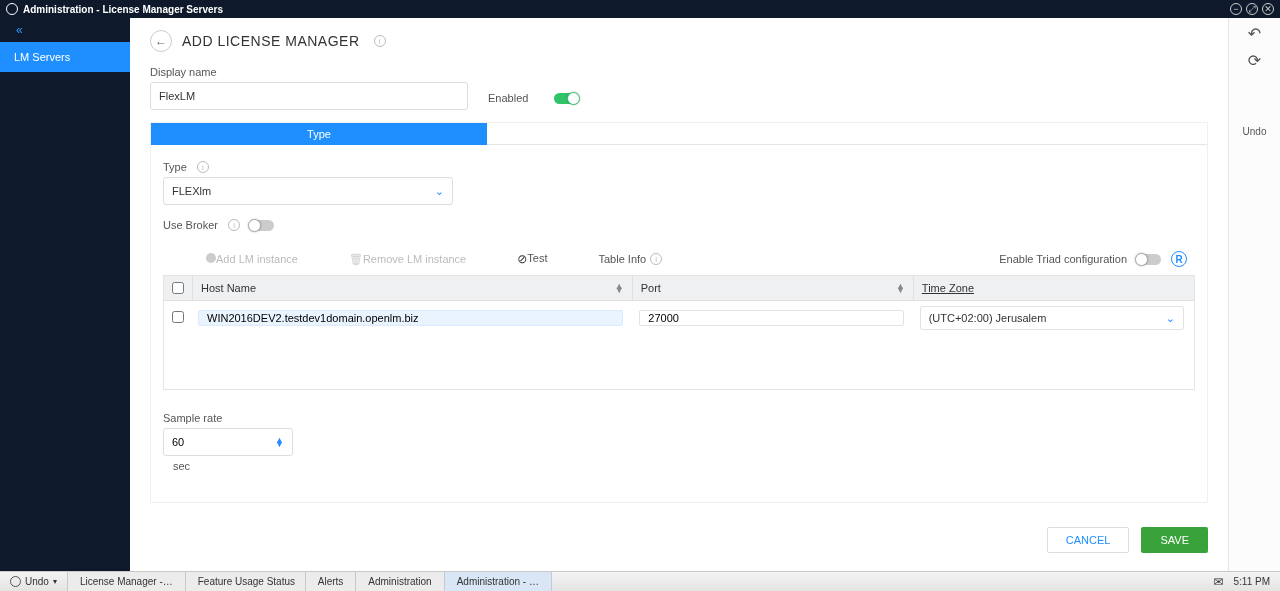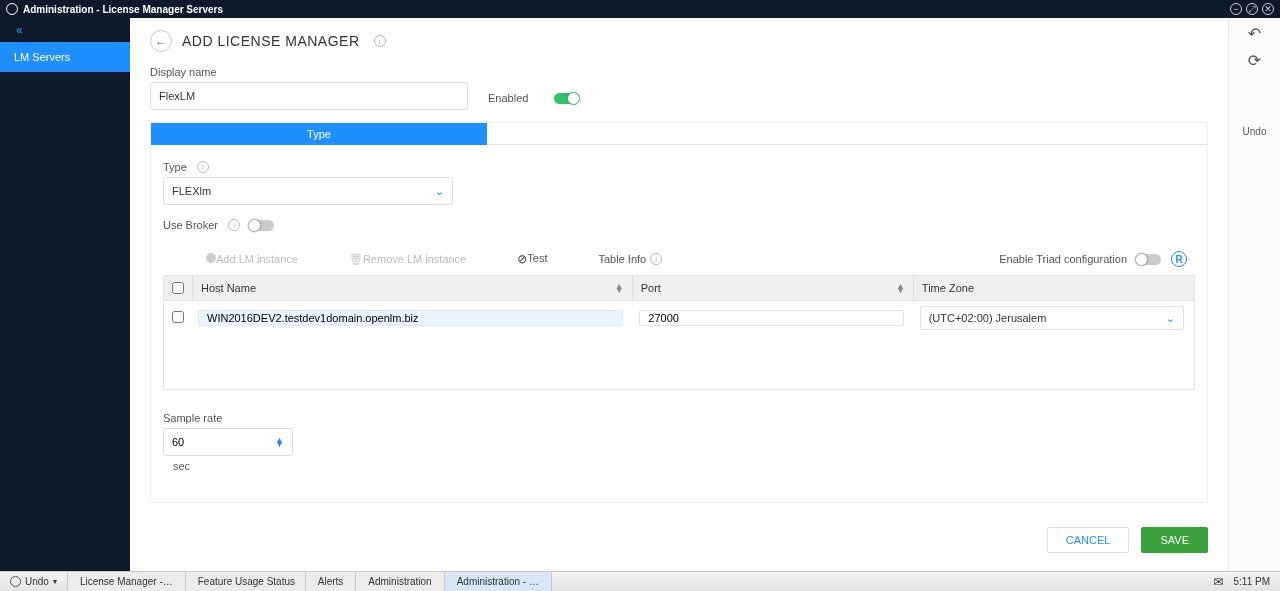--- a/index.html
+++ b/index.html
@@ -60,21 +60,21 @@
   .toolbar .right { margin-left:auto; display:flex; align-items:center; gap:10px;}
   .r-badge { width:16px; height:16px; border:1.5px solid #1f8fff; border-radius:50%; color:#1f8fff; font-size:10px; font-weight:700; display:flex; align-items:center; justify-content:center;}
 
   
   .table { border:1px solid #e5e5e5; font-size:11px; color:#333; }
   .thead { display:flex; background:#eef0f1; border-bottom:1px solid #e0e0e0;}
   .th { padding:6px 8px; display:flex; align-items:center; justify-content:space-between;}
   .th.chk { width:28px; justify-content:center;}
   .th.host { flex:1.6; border-left:1px solid #e0e0e0;}
   .th.port { flex:1; border-left:1px solid #e0e0e0;}
-  .th.tz { flex:1; border-left:1px solid #e0e0e0;}
+  .th.tz { flex:1; border-left:1px solid #e0e0e0;text-decoration:underline;}
   .sort { color:#888; font-size:9px; line-height:0.5;}
   .trow { display:flex; align-items:center; padding:5px 0;}
   .td { padding:0 6px;}
   .td.chk { width:28px; text-align:center;}
   .td.host { flex:1.6;}
   .td.port { flex:1;}
   .td.tz { flex:1;}
   .cell-input { width: calc(100% - 4px); height:16px; border:1px solid #dbeafe; background:#eaf4ff; border-radius:2px; padding:0 8px; font-size:11px;}
   .cell-input.plain { border:1px solid #e2e2e2; background:#fff;}
   .tz-sel { width: calc(100% - 4px); height:24px; border:1px solid #e2e2e2; border-radius:2px; padding:0 8px; font-size:11px; display:flex; align-items:center; justify-content:space-between; background:#fff; cursor:pointer;}

